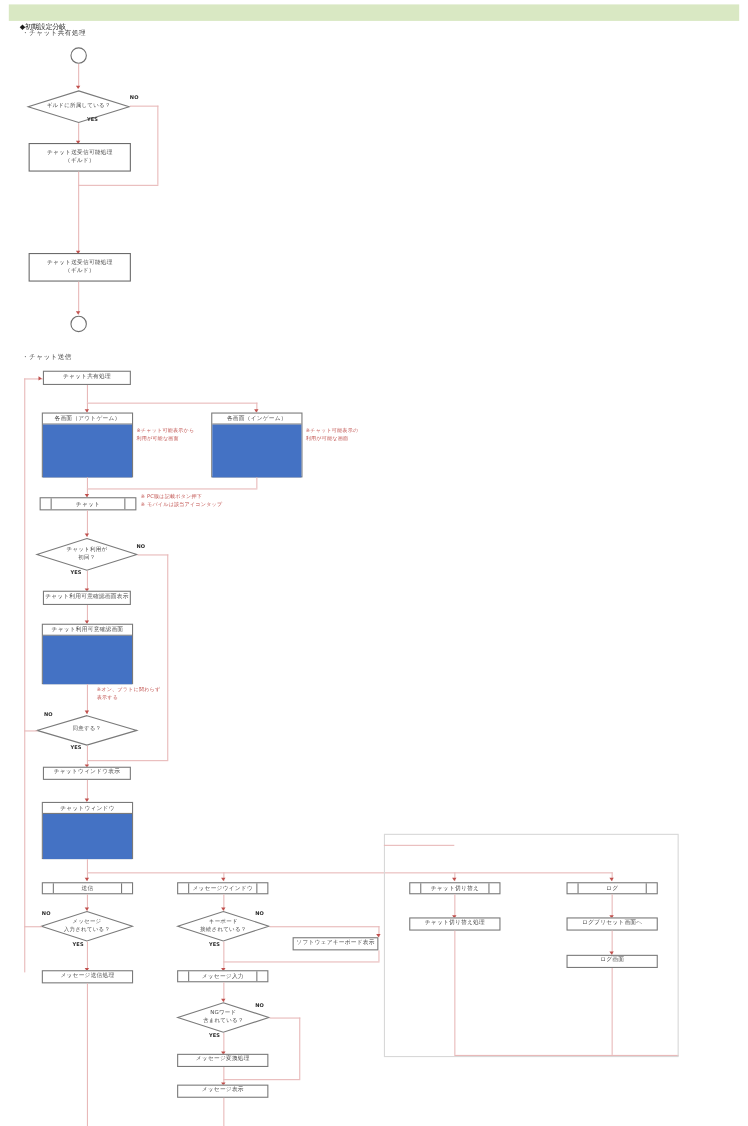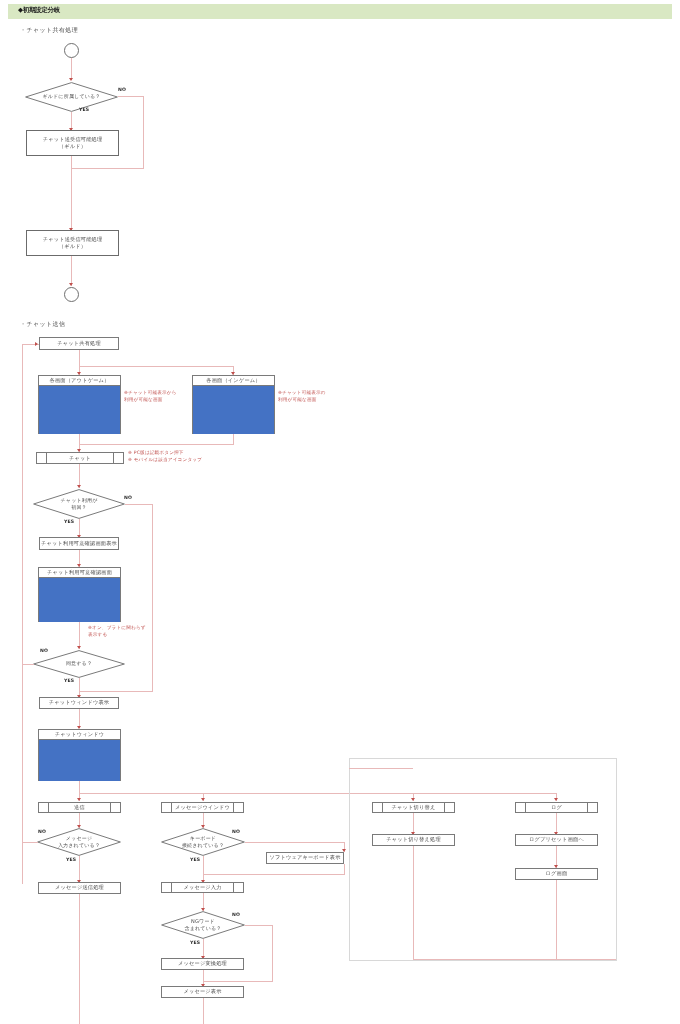--- a/index.html
+++ b/index.html
@@ -9,22 +9,22 @@
     color:#3a3a3a;
   }
   #sheet{position:absolute;left:0;top:0;width:680px;height:1024px;}
 
   
   .hdr-band{
     position:absolute;left:8px;top:4px;width:664px;height:15px;
     background:#d9e8c3;
   }
   .hdr-txt{
-    position:absolute;left:18px;top:6px;
-    font-size:6.5px;font-weight:bold;color:#1a1a1a;
+    position:absolute;left:18px;top:20px;
+    font-size:6.5px;font-weight:normal;color:#1a1a1a;
     letter-spacing:-0.3px;white-space:nowrap;
   }
 
   
   .sec-cap{
     position:absolute;font-size:6px;color:#4a4a4a;white-space:nowrap;
     letter-spacing:0.4px;
   }
 
   

